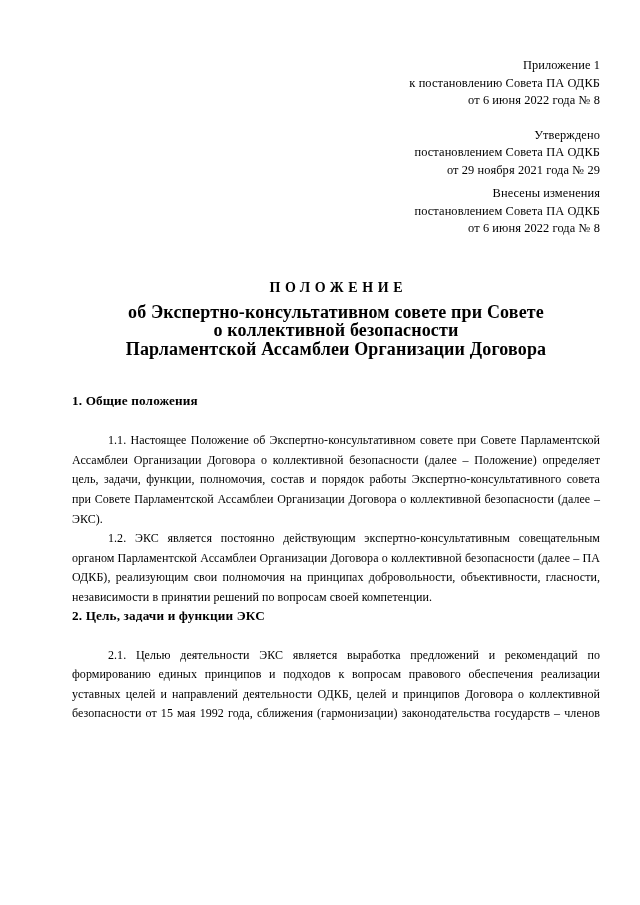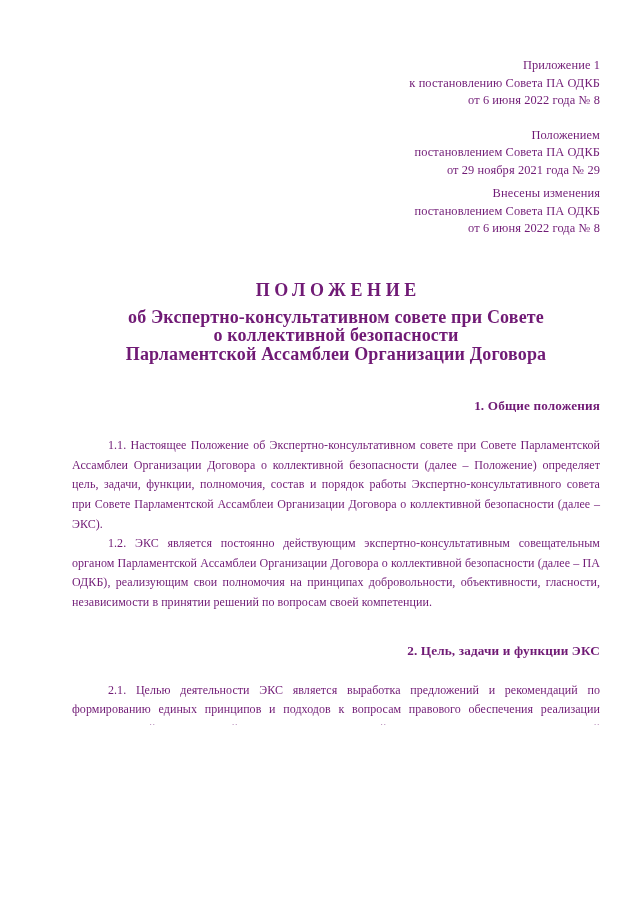--- a/index.html
+++ b/index.html
@@ -7,21 +7,21 @@
     padding: 0;
     background: #ffffff;
   }
   .page {
     position: relative;
     width: 640px;
     height: 725px;
     background: #ffffff;
     overflow: hidden;
     font-family: "Liberation Serif", "DejaVu Serif", serif;
-    color: #701a75;
+    color: #000000;
     box-sizing: border-box;
   }
   .content {
     position: absolute;
     left: 72px;
     top: 0;
     width: 528px; 
   }
 
   
@@ -40,41 +40,41 @@
   #hdr-amended   { margin-top: 6px; }
 
   
   .doc-title {
     text-align: center;
     font-weight: bold;
     margin-top: 42px;
   }
   .doc-title .title-main {
     display: block;
-    font-size: 18px;
+    font-size: 14px;
     letter-spacing: 4.6px;
     margin-bottom: 7px;
     text-indent: 4.6px;
   }
   .doc-title .title-sub {
     display: block;
     font-size: 18px;
     line-height: 18.6px;
     letter-spacing: 0.15px;
   }
 
   
   .section-heading {
-    text-align: right;
+    text-align: left;
     font-weight: bold;
     font-size: 13.2px;
     letter-spacing: 0.15px;
   }
   #sec-1-heading { margin-top: 35px; }
-  #sec-2-heading { margin-top: 30px; }
+  #sec-2-heading { }
 
   
   .para {
     text-align: justify;
     text-justify: inter-word;
     font-size: 12px;
     line-height: 19.6px;
     letter-spacing: 0.05px;
     margin: 0;
     hyphens: none;
@@ -89,21 +89,21 @@
 <div class="page">
   <div class="content">
 
     <div class="header-block" id="hdr-approval">
       <span class="hb-line">Приложение 1</span>
       <span class="hb-line">к постановлению Совета ПА ОДКБ</span>
       <span class="hb-line">от 6 июня 2022 года № 8</span>
     </div>
 
     <div class="header-block" id="hdr-confirmed">
-      <span class="hb-line">Положением</span>
+      <span class="hb-line">Утверждено</span>
       <span class="hb-line">постановлением Совета ПА ОДКБ</span>
       <span class="hb-line">от 29 ноября 2021 года № 29</span>
     </div>
 
     <div class="header-block" id="hdr-amended">
       <span class="hb-line">Внесены изменения</span>
       <span class="hb-line">постановлением Совета ПА ОДКБ</span>
       <span class="hb-line">от 6 июня 2022 года № 8</span>
     </div>
 

